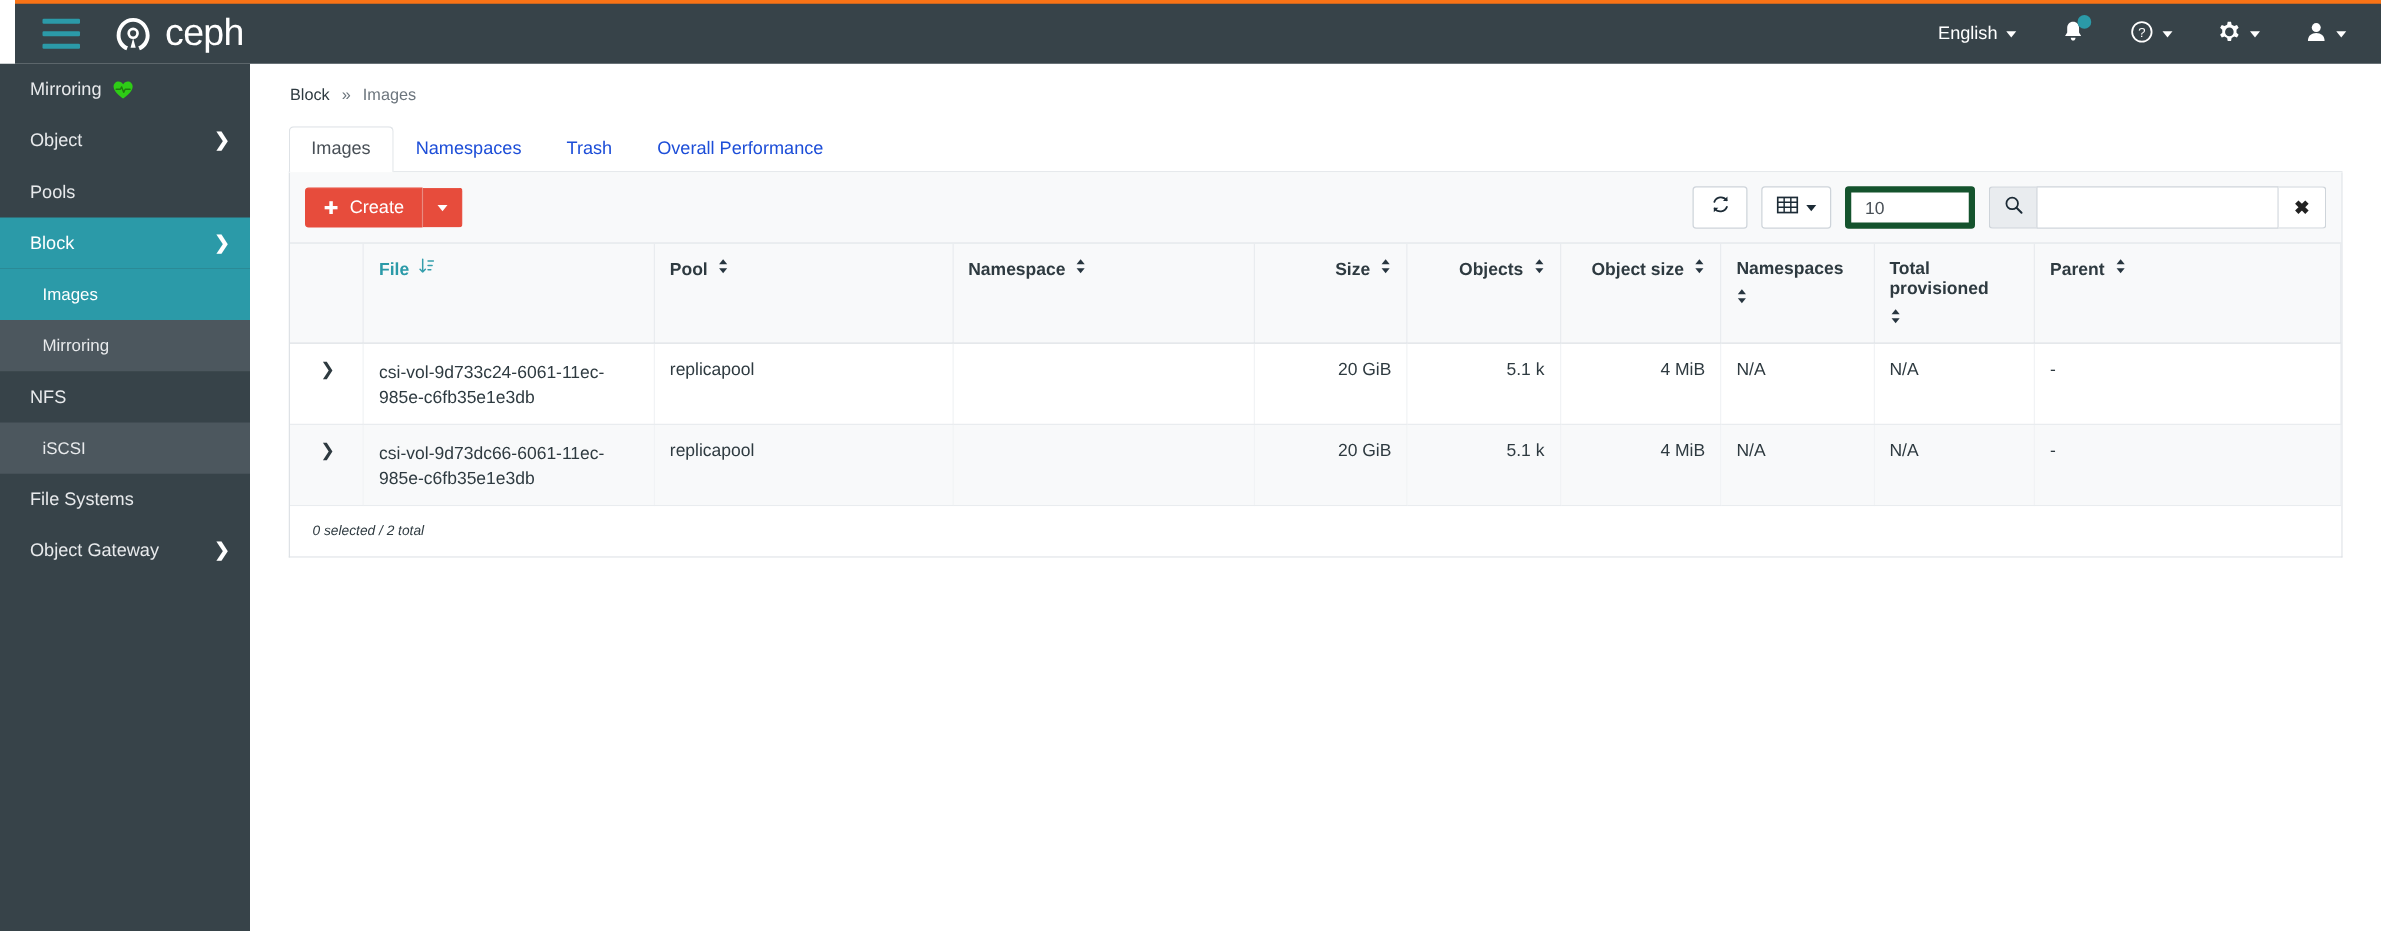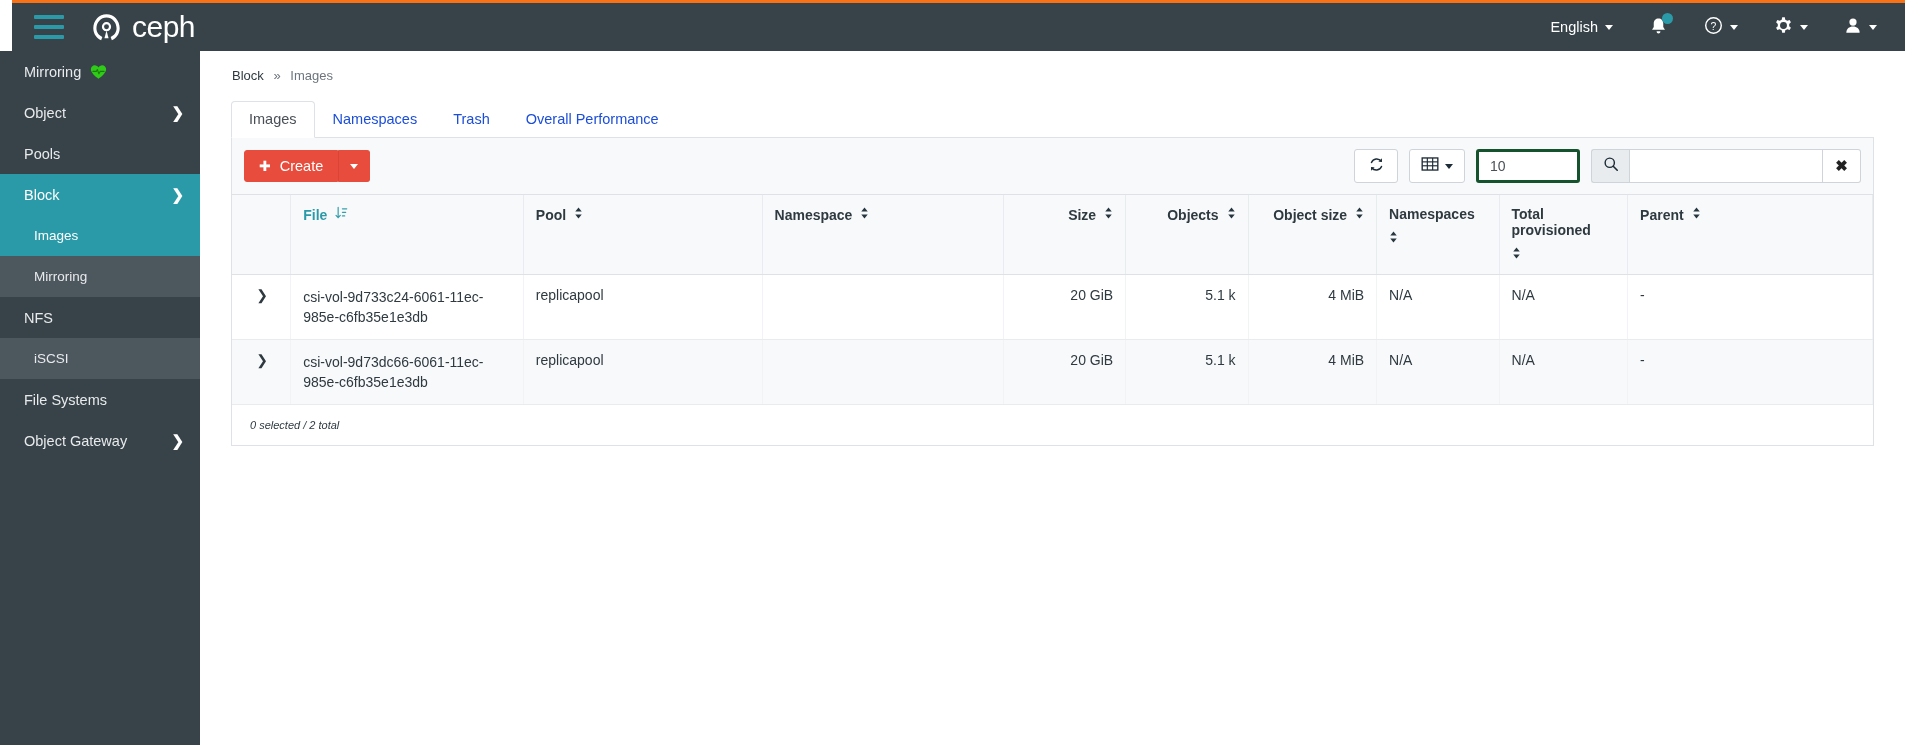--- a/index.html
+++ b/index.html
@@ -128,21 +128,21 @@
   }
   .plus-icon { font-size: 14px; line-height: 1; }
 
   .toolbar-right { margin-left: auto; display: flex; align-items: center; gap: 11px; }
   .tb-btn {
     background: #ffffff; border: 1px solid #ced4da; border-radius: 3px;
     height: 34px; min-width: 44px; display: flex; align-items: center;
     justify-content: center; gap: 6px; padding: 0 11px; cursor: pointer;
   }
   .pagesize-input {
-    height: 34px; width: 104px; border: 3px solid #14532d; border-radius: 3px;
+    height: 34px; width: 104px; border: 5px solid #14532d; border-radius: 3px;
     background: #ffffff; font-size: 14px; color: #495057;
     padding: 0 11px; font-family: "Liberation Sans", sans-serif;
   }
   .search-group { display: flex; align-items: stretch; height: 34px; }
   .search-prefix {
     width: 38px; background: #e9ecef; border: 1px solid #ced4da; border-right: none;
     border-radius: 3px 0 0 3px; display: flex; align-items: center; justify-content: center;
     cursor: pointer;
   }
   .search-input {

